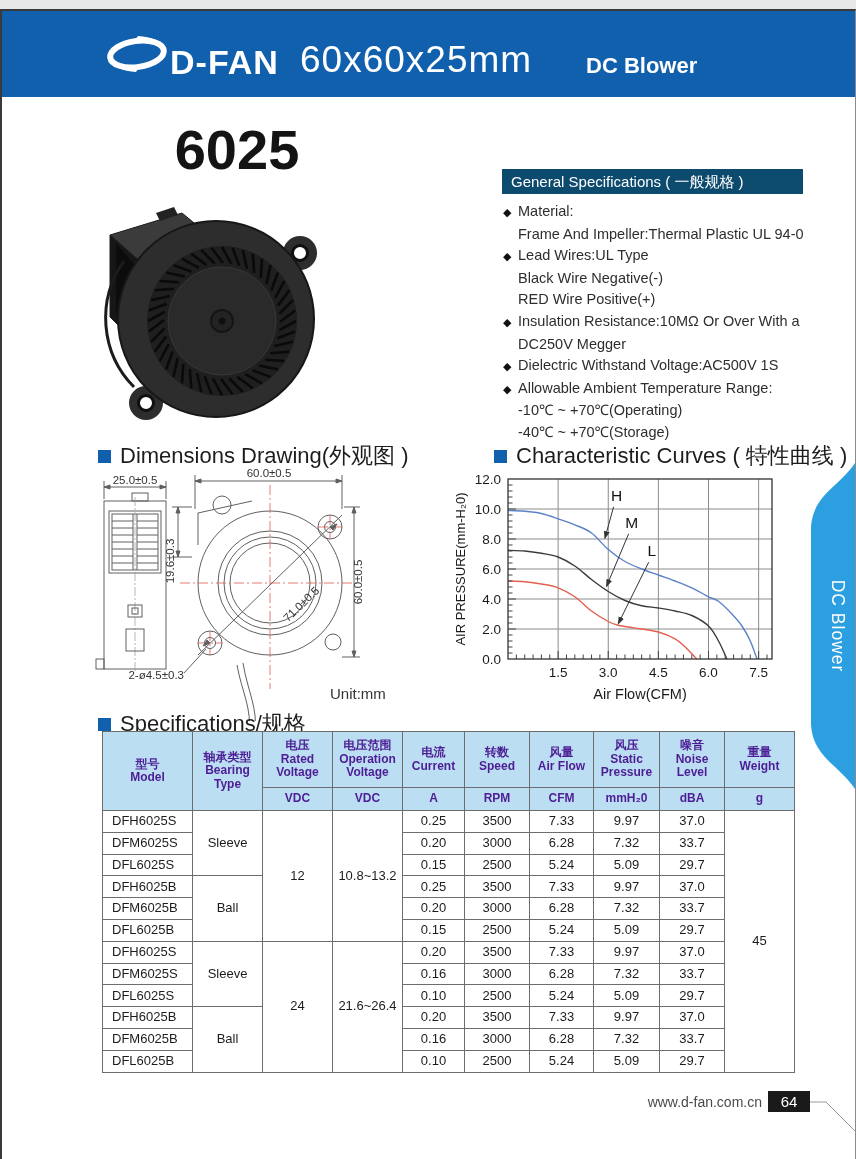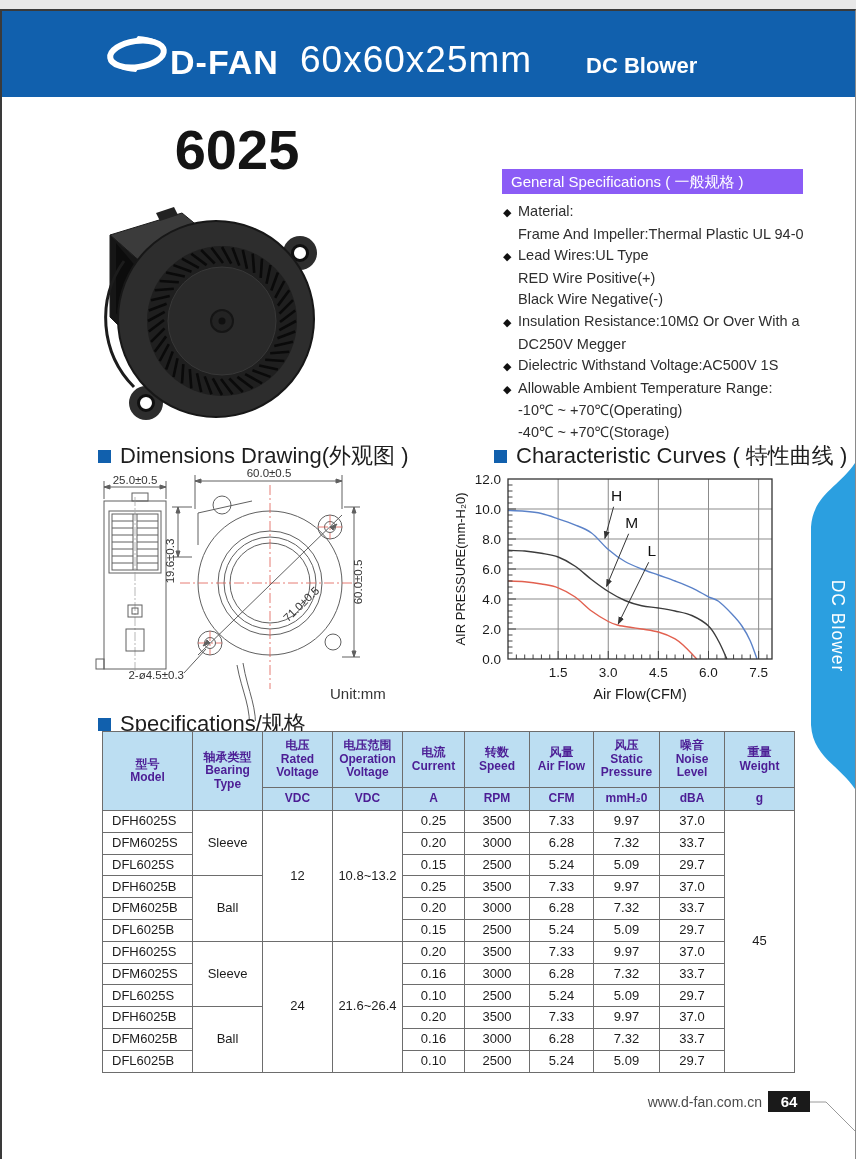--- a/index.html
+++ b/index.html
@@ -11,21 +11,21 @@
   .hdr .brand{position:absolute;left:168px;top:32px;color:#fff;font-size:34px;font-weight:bold;letter-spacing:1px;}
   .hdr .size{position:absolute;left:298px;top:28px;color:#fff;font-size:37px;font-weight:400;letter-spacing:1px;}
   .hdr .prod{position:absolute;left:584px;top:42px;color:#fff;font-size:22px;font-weight:600;}
   .hdr svg{position:absolute;left:104px;top:24px;}
   
   .model-title{position:absolute;left:150px;top:106px;width:170px;text-align:center;
                font-size:56px;color:#141414;font-weight:700;}
   
   .photo{position:absolute;left:92px;top:180px;}
   
-  .gs-bar{position:absolute;left:500px;top:158px;width:301px;height:25px;background:#8b5cf6;
+  .gs-bar{position:absolute;left:500px;top:158px;width:301px;height:25px;background:#0c4a6e;
           color:#fff;font-size:15px;line-height:25px;padding-left:9px;box-sizing:border-box;}
   .gs-list{position:absolute;left:501px;top:190px;width:340px;font-size:14.5px;color:#2e2e2e;}
   .gs-line{display:flex;line-height:21.6px;}
   .gs-line .dia{width:15px;font-size:11px;color:#111;flex:none;padding-top:1px;}
   
   .sec-title{position:absolute;display:flex;align-items:center;gap:9px;font-size:22px;color:#1d1d1d;}
   .sec-title .sq{width:13px;height:13px;background:#1160ad;flex:none;}
   
   .dims{position:absolute;left:90px;top:452px;}
   .chartbox{position:absolute;left:448px;top:450px;}
@@ -36,21 +36,21 @@
   .spec-table thead th{background:#bcdef2;font-weight:700;font-size:12px;color:#4c1d95;}
   .spec-table thead tr:first-child{height:56px;}
   .spec-table thead tr:last-child{height:23px;}
   .spec-table tbody td{height:20.8px;}
   .spec-table td.model{text-align:left;padding-left:9px;}
   
   .tab{position:absolute;right:0px;top:452px;}
   
   .site{position:absolute;left:560px;top:1083px;width:200px;text-align:right;font-size:14px;color:#4a4a4a;}
   .pagebadge{position:absolute;left:766px;top:1080px;width:42px;height:21px;background:#1a1a1a;
-             color:#fff;font-size:15px;font-weight:bold;text-align:center;line-height:21px;}
+             color:#fff;font-size:15px;font-weight:normal;text-align:center;line-height:21px;}
   .footlines{position:absolute;left:808px;top:1080px;}
 </style>
 </head>
 <body>
 
 <div id="page">
 
   <div class="hdr">
     <svg width="62" height="38" viewBox="0 0 62 38">
       <ellipse cx="31" cy="19" rx="27" ry="13" fill="none" stroke="#fff" stroke-width="6" transform="rotate(-8 31 19)"></ellipse>
@@ -138,25 +138,25 @@
       <div class="gs-line">
         <span class="dia"></span>
         <span>Frame And Impeller:Thermal Plastic UL 94-0</span>
       </div>
       <div class="gs-line">
         <span class="dia">◆</span>
         <span>Lead Wires:UL Type</span>
       </div>
       <div class="gs-line">
         <span class="dia"></span>
+        <span>Black Wire Negative(-)</span>
+      </div>
+      <div class="gs-line">
+        <span class="dia"></span>
         <span>RED Wire Positive(+)</span>
-      </div>
-      <div class="gs-line">
-        <span class="dia"></span>
-        <span>Black Wire Negative(-)</span>
       </div>
       <div class="gs-line">
         <span class="dia">◆</span>
         <span>Insulation Resistance:10MΩ Or Over With a</span>
       </div>
       <div class="gs-line">
         <span class="dia"></span>
         <span>DC250V Megger</span>
       </div>
       <div class="gs-line">

